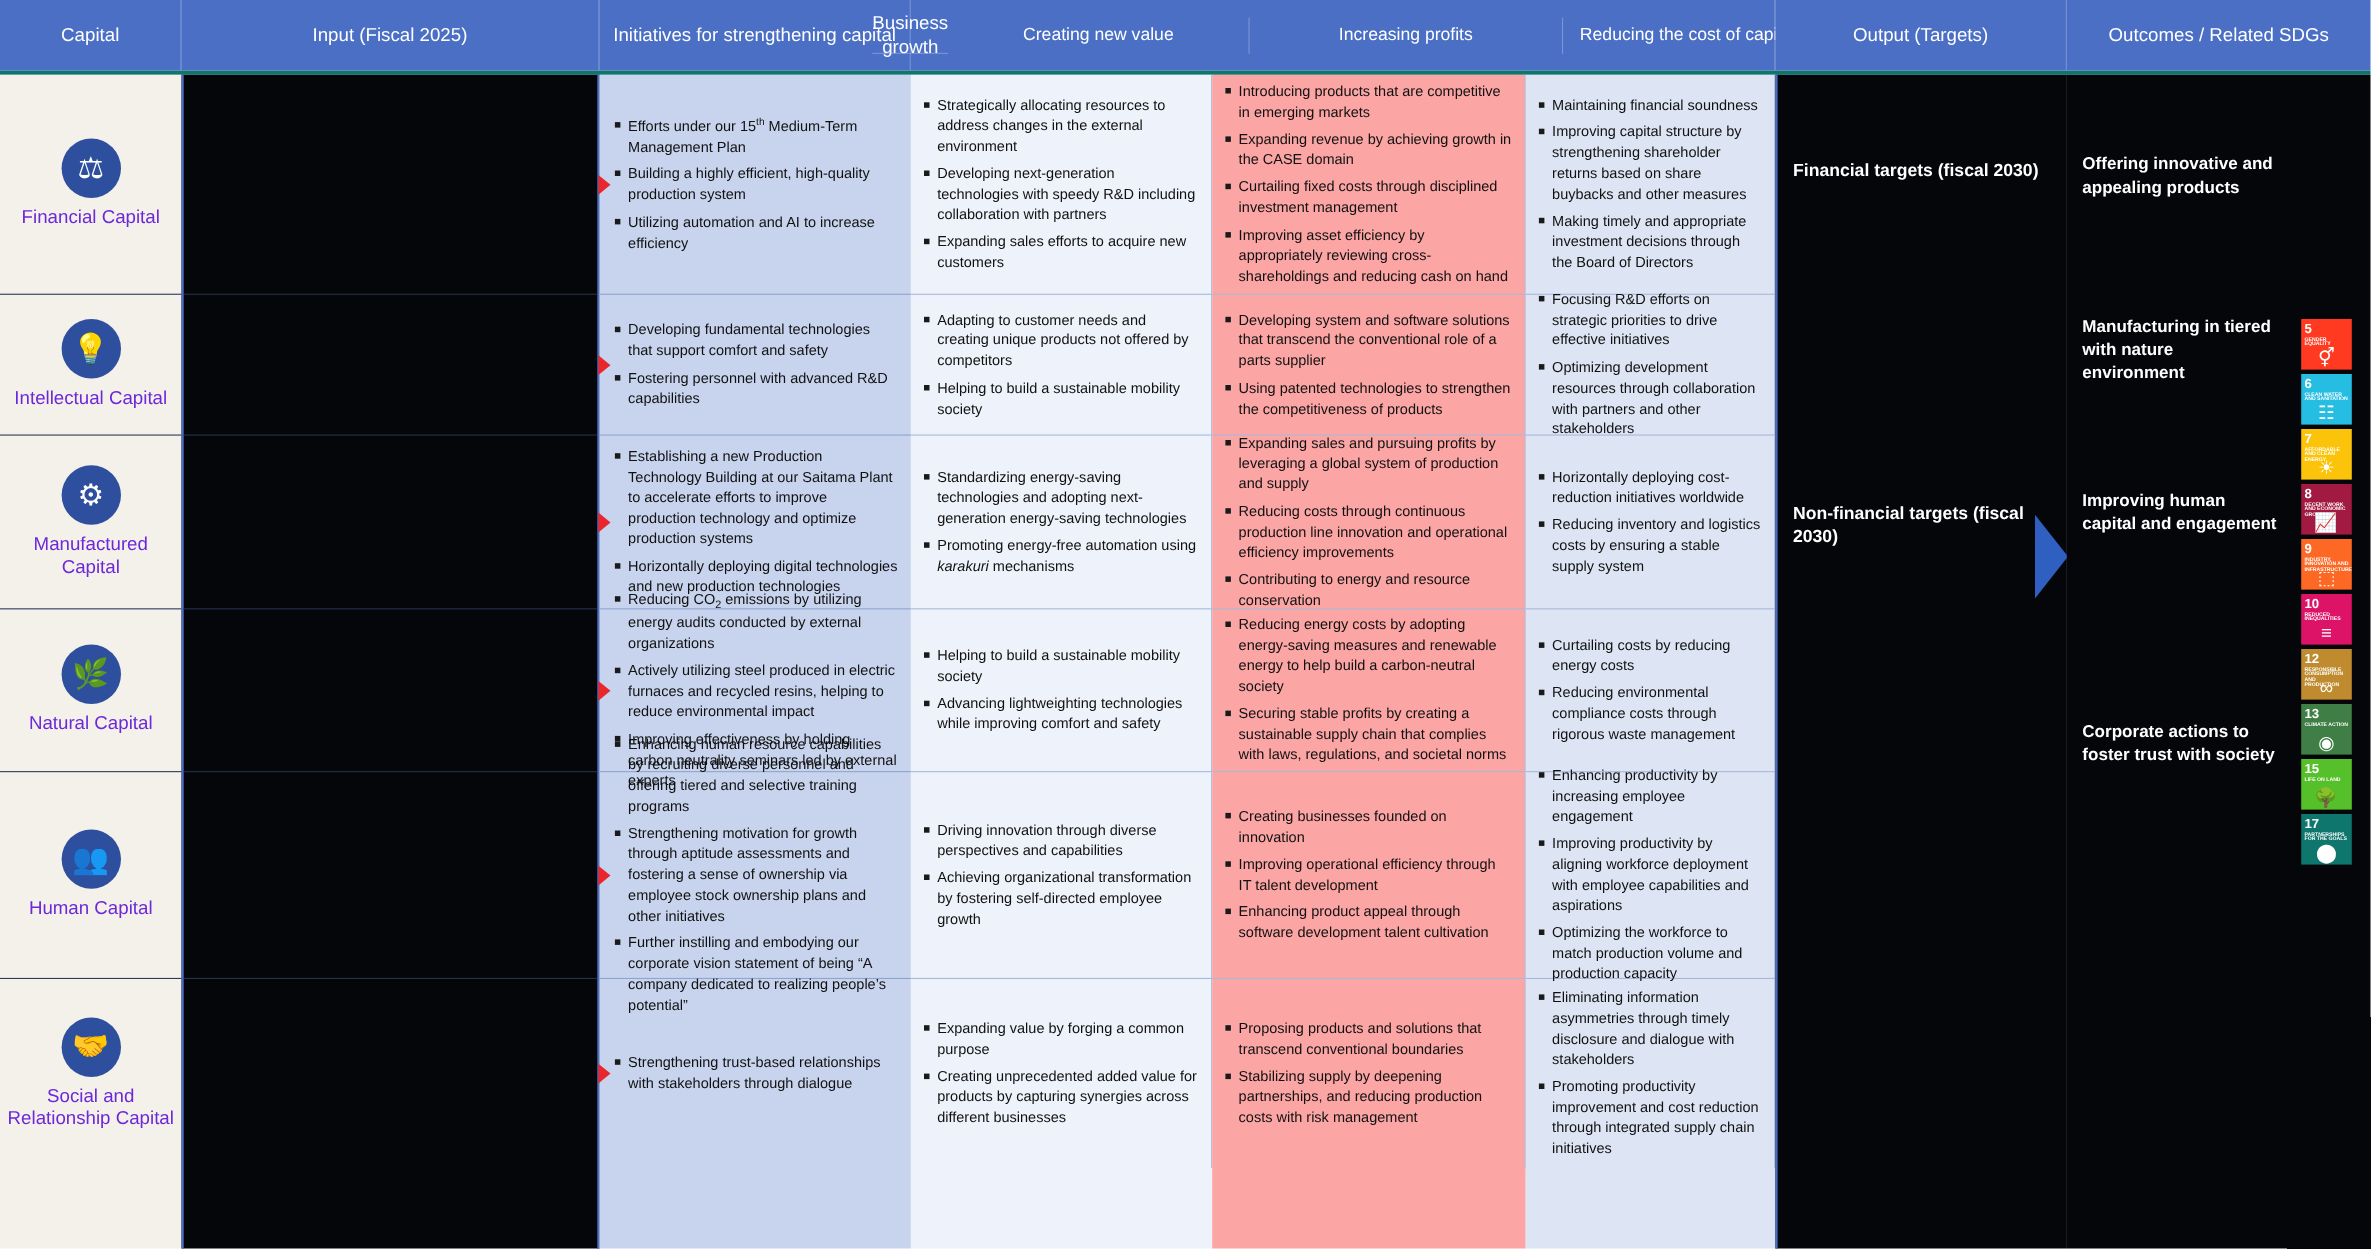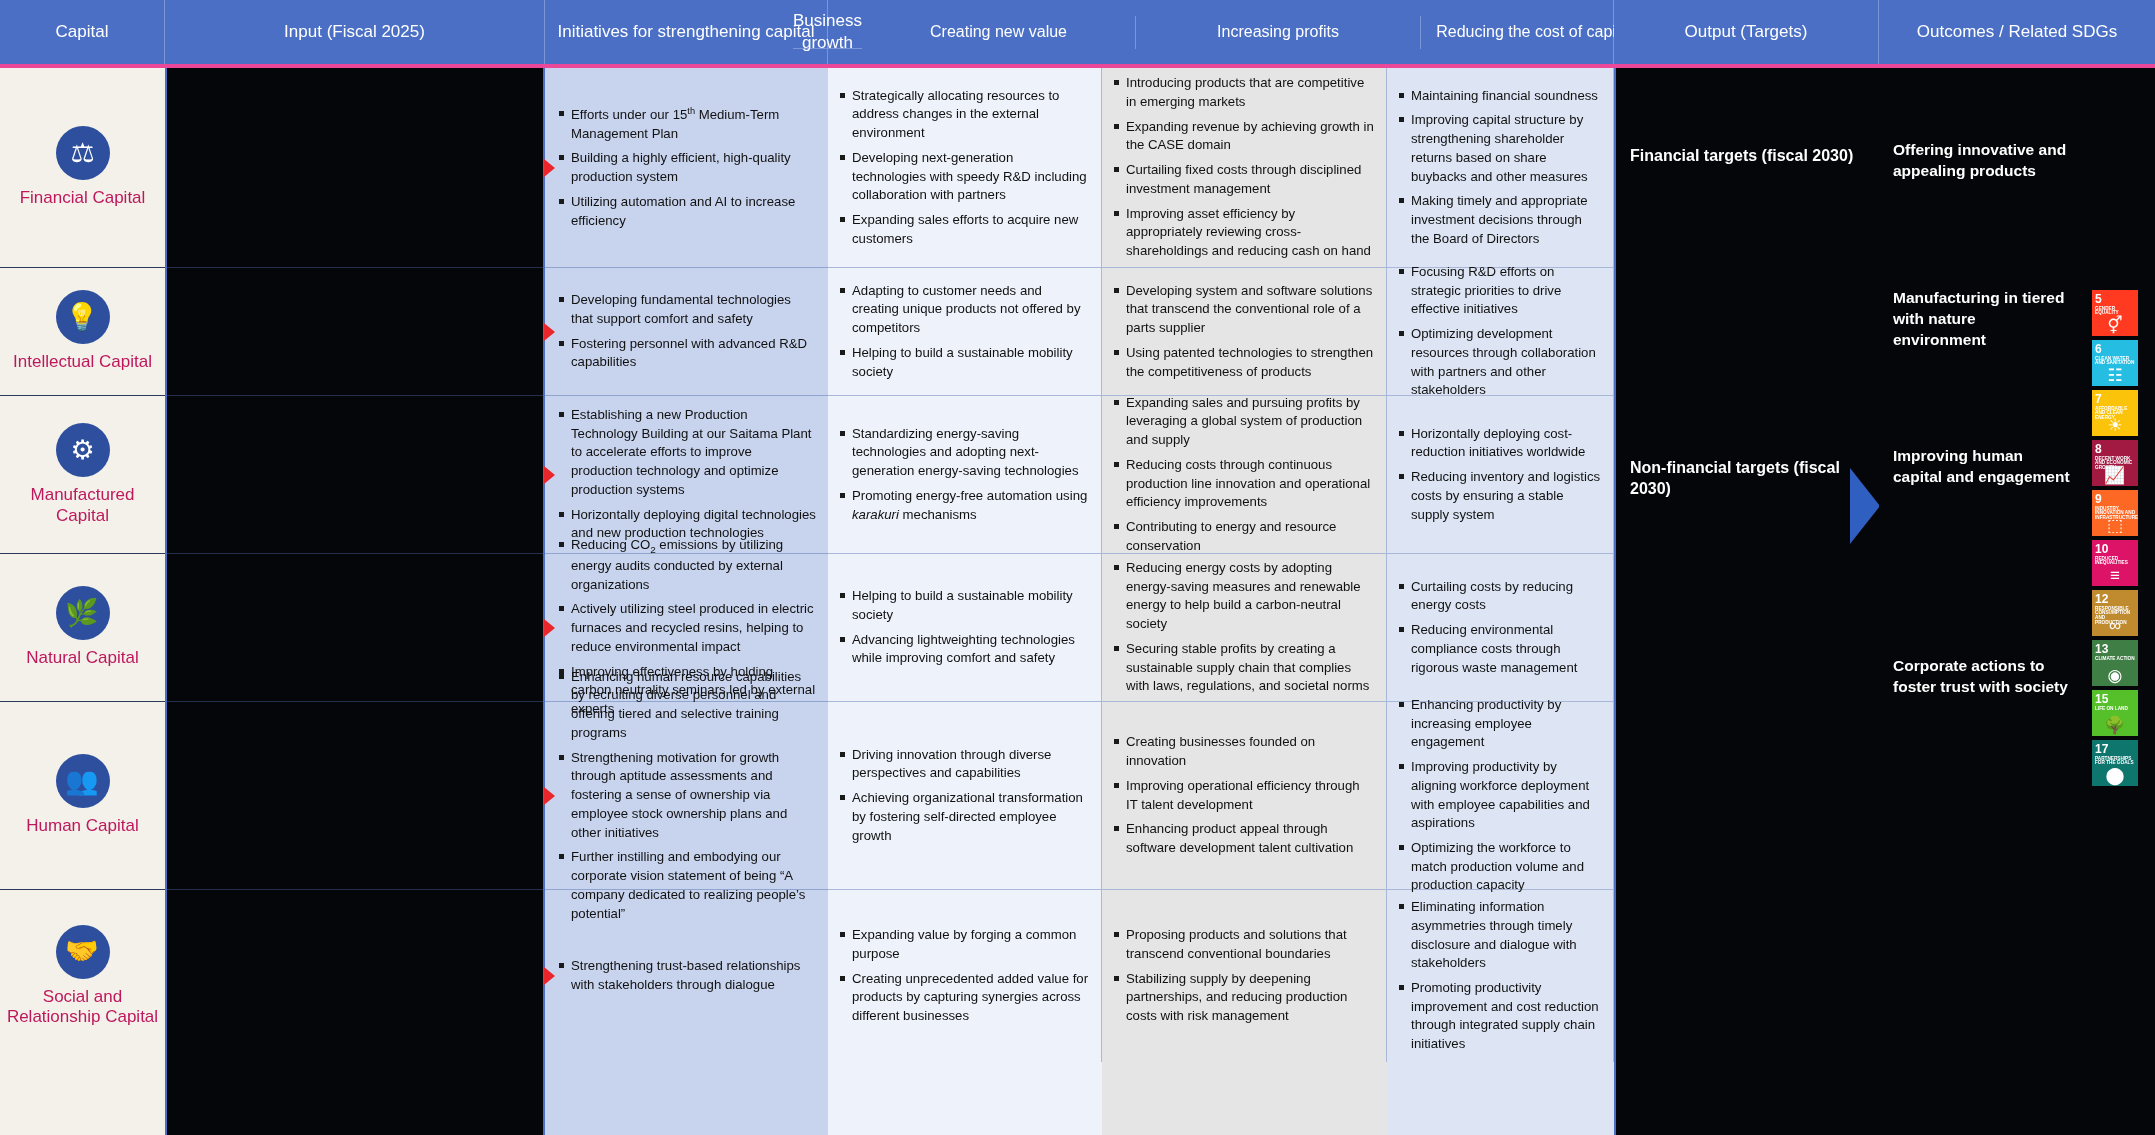--- a/index.html
+++ b/index.html
@@ -14,21 +14,21 @@
     width: 2155px; height: 1135px;
     display: flex;
     flex-direction: column;
   }
 
   
   .header {
     display: flex;
     height: 68px;
     flex: 0 0 68px;
-    border-bottom: 4px solid #ec4899;
+    border-bottom: 4px solid #0f766e;
   }
   .hcell {
     background: #4a6fc4;
     color: #ffffff;
     display: flex;
     align-items: center;
     justify-content: center;
     text-align: center;
     font-size: 17px;
     border-right: 1px solid #7b95d6;
@@ -71,21 +71,21 @@
     padding: 6px 4px;
   }
   .cap-cell:last-child { border-bottom: none; }
   .cap-icon {
     width: 54px; height: 54px; border-radius: 50%;
     background: #2d4f9e;
     display:flex; align-items:center; justify-content:center;
     color:#fff; font-size: 27px; margin-bottom: 8px;
     line-height:1;
   }
-  .cap-label { font-size: 17px; color:#be185d; line-height:1.2; }
+  .cap-label { font-size: 17px; color:#6d28d9; line-height:1.2; }
 
   
   .col-input { width: 380px; display:flex; flex-direction:column; background:#05060a; border-left:2px solid #4a6fc4; border-right:2px solid #4a6fc4;}
   .input-cell { border-bottom:1px solid #25304d; flex:0 0 auto; }
   .input-cell:last-child{border-bottom:none;}
 
   
   .col-init { width: 283px; display:flex; flex-direction:column; background:#c8d4ee; position:relative;}
   .init-cell {
     border-bottom:1px solid #8fa4cf;
@@ -100,21 +100,21 @@
     width:0; height:0;
     border-top: 9px solid transparent;
     border-bottom: 9px solid transparent;
     border-left: 11px solid #e8262c;
   }
 
   
   .col-growth { width: 786px; display:flex; }
   .gsub { display:flex; flex-direction:column; }
   .gsub-new  { width: 274px; background:#eef2fa; }
-  .gsub-prof { width: 285px; background:#e5e5e5; }
+  .gsub-prof { width: 285px; background:#fca5a5; }
   .gsub-cost { width: 227px; background:#dde5f4; }
   .g-cell {
     border-bottom:1px solid #a9b8d8;
     border-right:1px solid #a9b8d8;
     padding: 10px 12px;
     display:flex; flex-direction:column; justify-content:center;
     flex:0 0 auto;
   }
   .g-cell:last-child{ border-bottom:none; }
 

